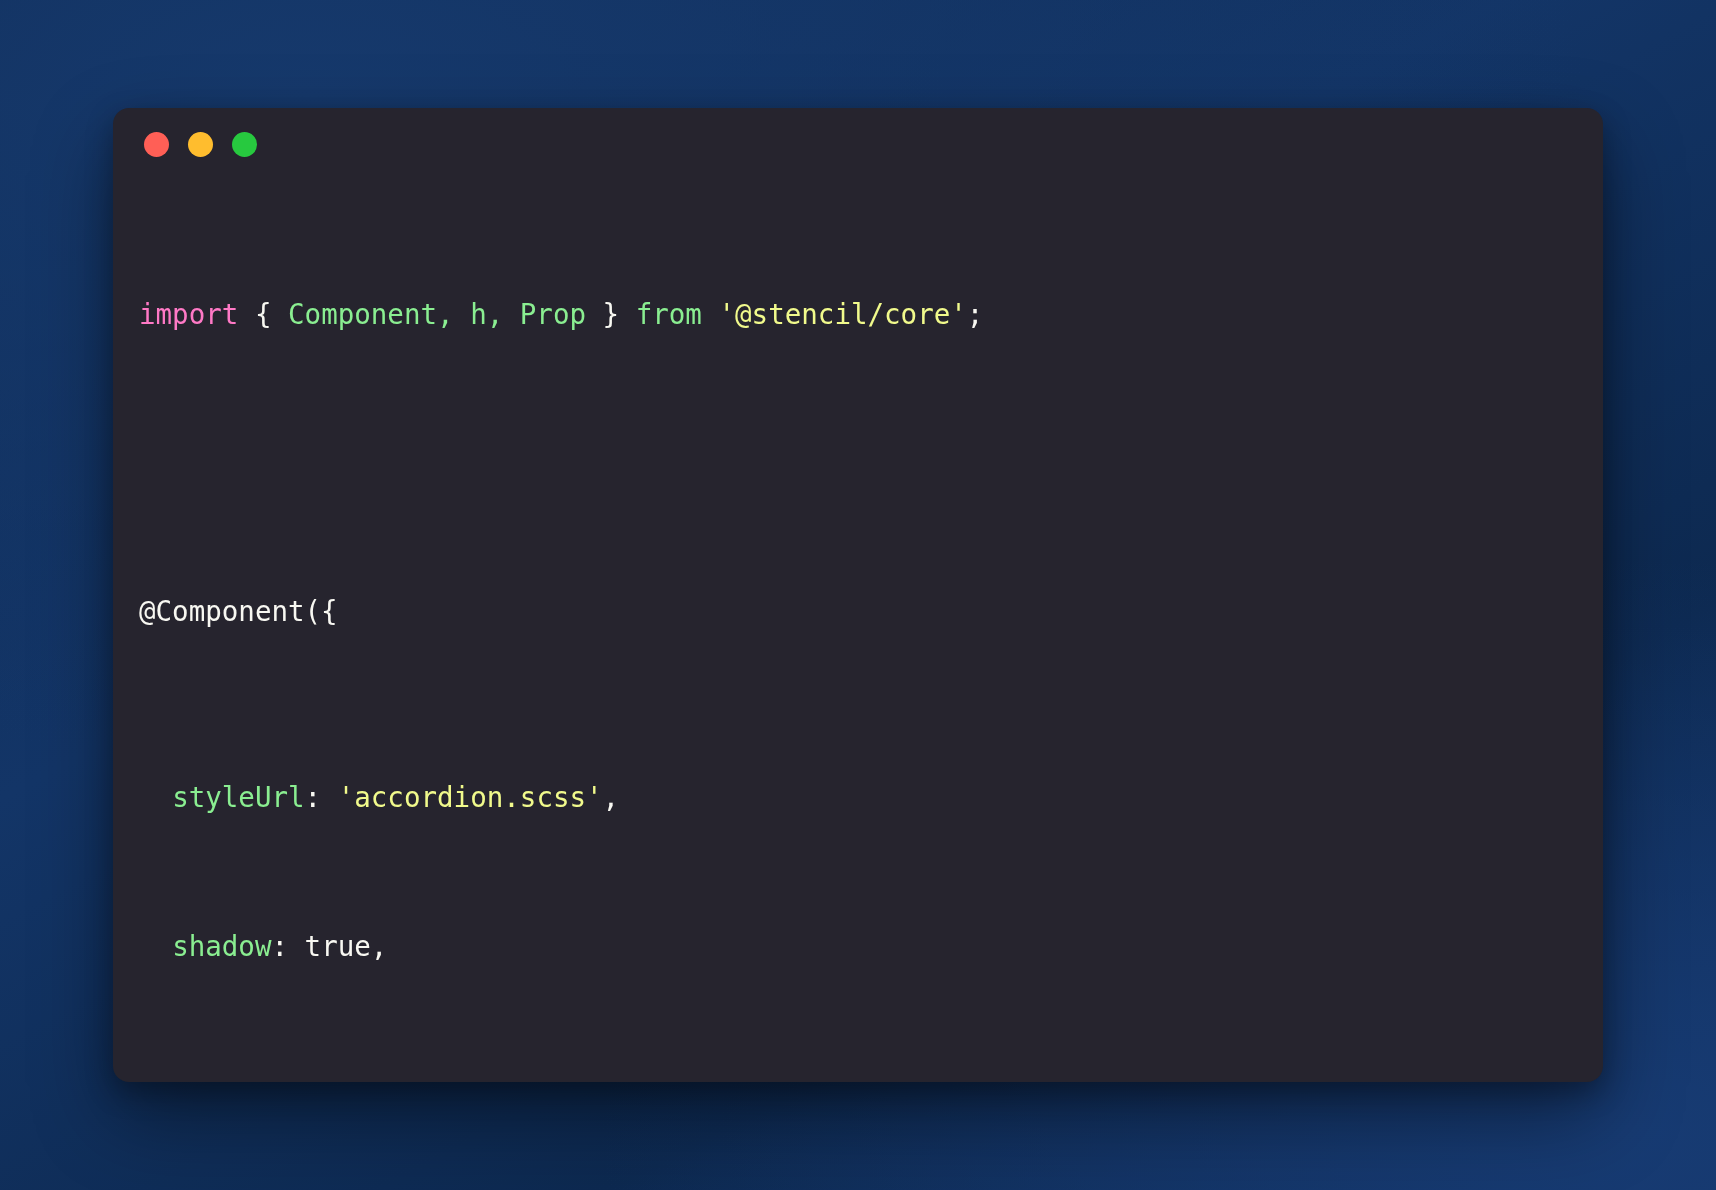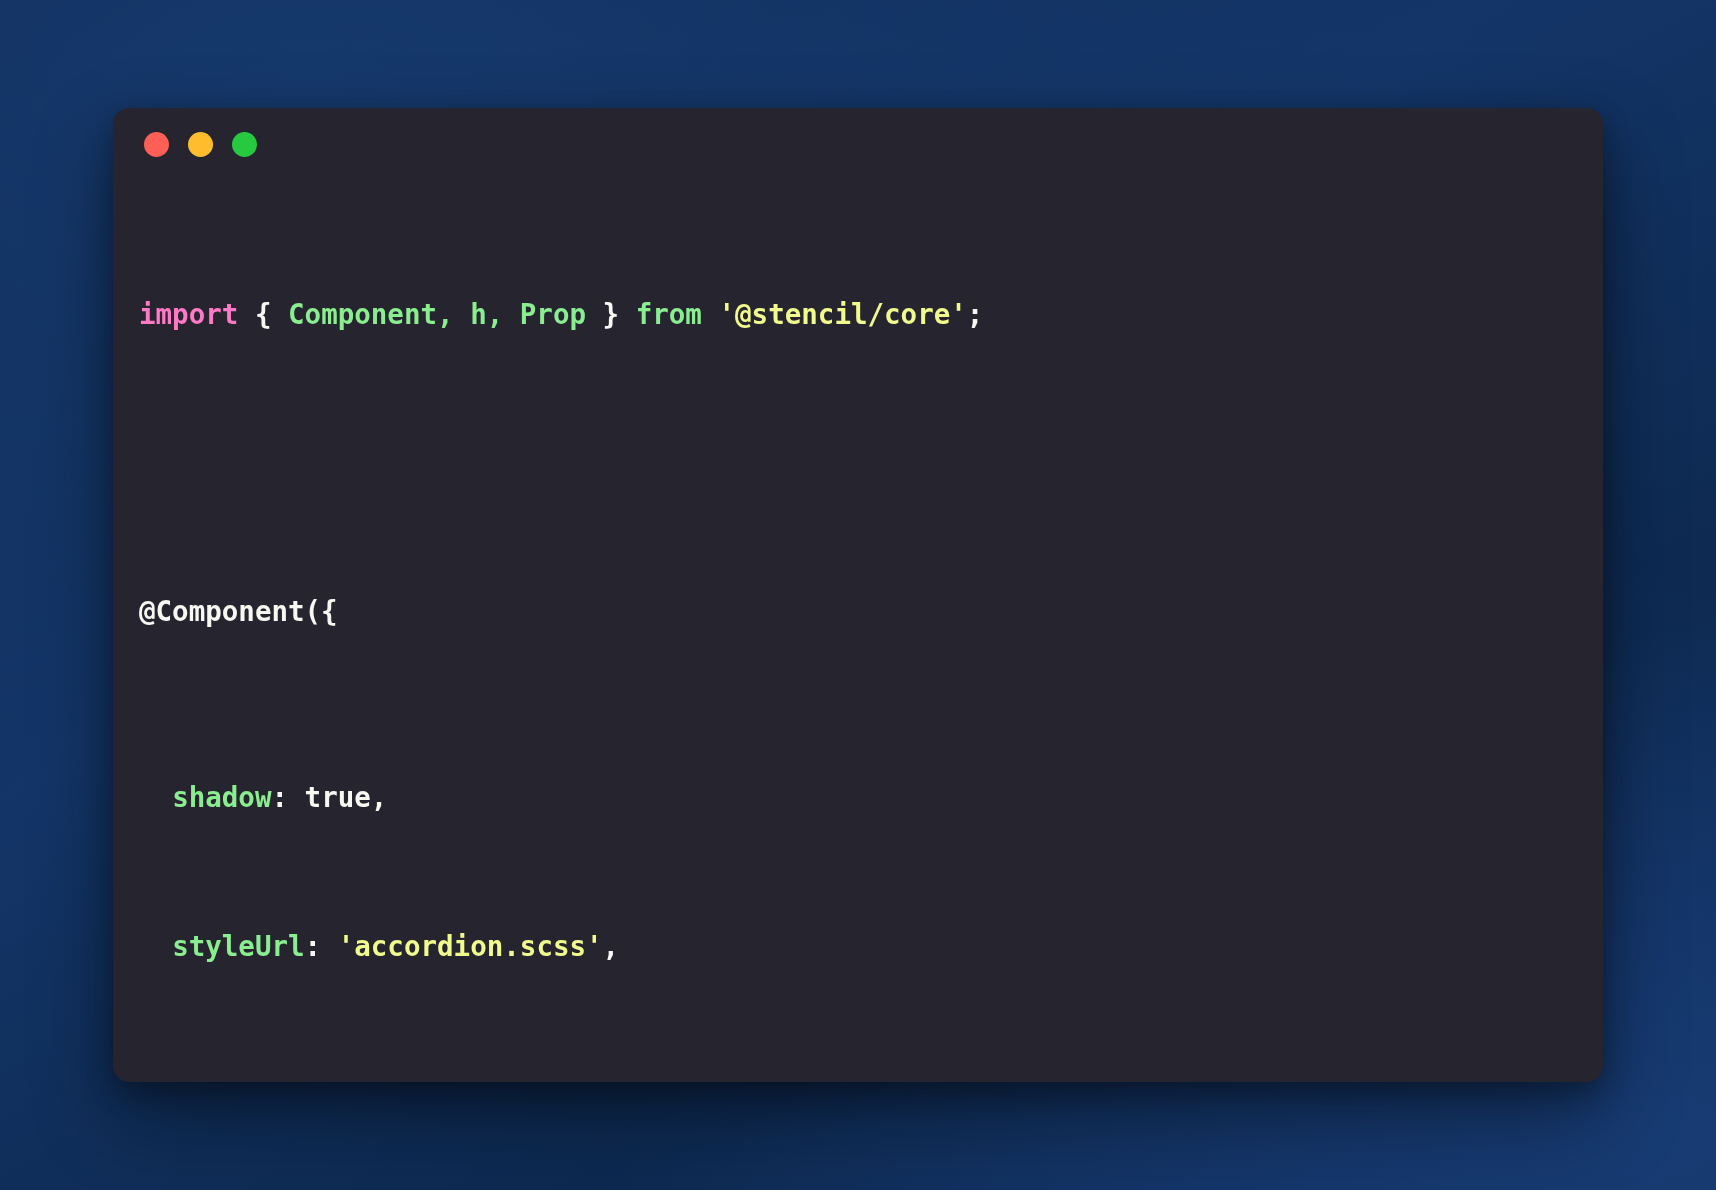--- a/index.html
+++ b/index.html
@@ -52,21 +52,21 @@
 
   #code {
     padding: 4px 0 0 26px;
     font-family: "DejaVu Sans Mono", "Liberation Mono", monospace;
     font-size: 27.5px;
     line-height: 37.2px;
     white-space: pre;
     letter-spacing: 0px;
     color: #f2f2f2;
   }
-  .line { min-height: 37.2px; font-weight: bold; }
+  .line { min-height: 37.2px; }
 
   
   .kw      { color: #ff79c6; }   
   .fn      { color: #8aee91; }   
   .str     { color: #f1fa8c; }   
   .plain   { color: #f8f8f2; }   
 </style>
 </head>
 <body>
 
@@ -80,23 +80,23 @@
 
   <div id="code">
 
     <div class="line"><span class="kw">import</span><span class="plain"> { </span><span class="fn">Component, h, Prop</span><span class="plain"> } </span><span class="fn">from</span><span class="plain"> </span><span class="str">'@stencil/core'</span><span class="plain">;</span></div>
 
     <div class="line">&nbsp;</div>
 
     <div class="line"><span class="plain">@Component({</span></div>
 
 
+    <div class="line"><span class="plain">  </span><span class="fn">styleUrl</span><span class="plain">: </span><span class="str">'accordion.scss'</span><span class="plain">,</span></div>
+
     <div class="line"><span class="plain">  </span><span class="fn">shadow</span><span class="plain">: </span><span class="plain">true</span><span class="plain">,</span></div>
-
-    <div class="line"><span class="plain">  </span><span class="fn">styleUrl</span><span class="plain">: </span><span class="str">'accordion.scss'</span><span class="plain">,</span></div>
 
     
 
     
 
     
 
     
 
     

